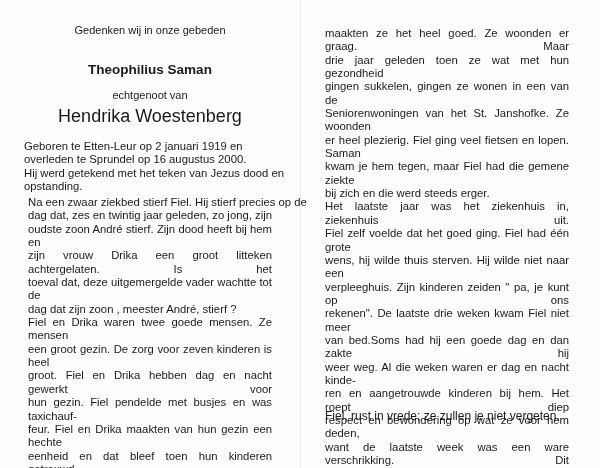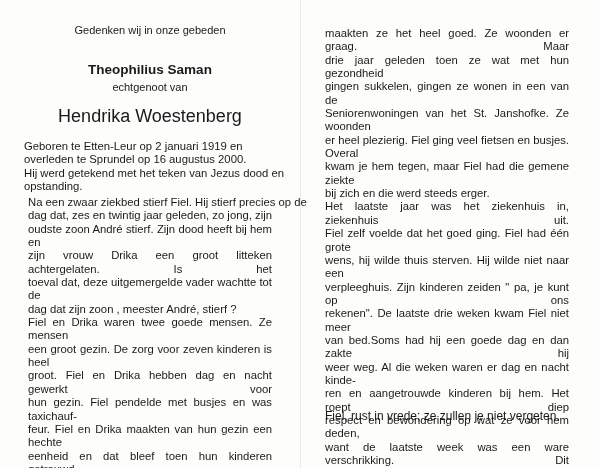--- a/index.html
+++ b/index.html
@@ -18,21 +18,21 @@
   .ln { display:block; white-space:nowrap; }
   .just { text-align:justify; text-align-last:justify; display:block; white-space:normal; }
 </style>
 </head>
 <body>
 
 <div class="fold"></div>
 
 <div class="intro" style="top:24px;">Gedenken wij in onze gebeden</div>
 <div class="name" style="top:62px;">Theophilius Saman</div>
-<div class="spouse-label" style="top:81px;">echtgenoot van</div>
+<div class="spouse-label" style="top:89px;">echtgenoot van</div>
 <div class="spouse" style="top:106px;">Hendrika Woestenberg</div>
 
 <div class="p p1" style="top:140px;">
   <span class="ln">Geboren te Etten-Leur op 2 januari 1919 en</span>
   <span class="ln">overleden te Sprundel op 16 augustus 2000.</span>
   <span class="ln">Hij werd getekend met het teken van Jezus dood en</span>
   <span class="ln">opstanding.</span>
 </div>
 
 <div class="p p2" style="top:196px;">
@@ -49,21 +49,21 @@
   <span class="just">feur. Fiel en Drika maakten van hun gezin een hechte</span>
   <span class="just">eenheid en dat bleef toen hun kinderen getrouwd</span>
 
 </div>
 
 <div class="p p3" style="top:27px;">
   <span class="just">maakten ze het heel goed. Ze woonden er graag. Maar</span>
   <span class="just">drie jaar geleden toen ze wat met hun gezondheid</span>
   <span class="just">gingen sukkelen, gingen ze wonen in een van de</span>
   <span class="just">Seniorenwoningen van het St. Janshofke. Ze woonden</span>
-  <span class="just">er heel plezierig. Fiel ging veel fietsen en busjes. Overal</span>
+  <span class="just">er heel plezierig. Fiel ging veel fietsen en lopen. Saman</span>
   <span class="just">kwam je hem tegen, maar Fiel had die gemene ziekte</span>
   <span class="ln">bij zich en die werd steeds erger.</span>
   <span class="just">Het laatste jaar was het ziekenhuis in, ziekenhuis uit.</span>
   <span class="just">Fiel zelf voelde dat het goed ging. Fiel had één grote</span>
   <span class="just">wens, hij wilde thuis sterven. Hij wilde  niet naar een</span>
   <span class="just">verpleeghuis. Zijn kinderen zeiden " pa, je kunt op ons</span>
   <span class="just">rekenen". De laatste drie weken kwam Fiel niet meer</span>
   <span class="just">van bed.Soms had hij een goede dag en dan zakte hij</span>
   <span class="just">weer weg. Al die weken waren er dag en nacht kinde-</span>
   <span class="just">ren en aangetrouwde kinderen bij hem. Het roept diep</span>

